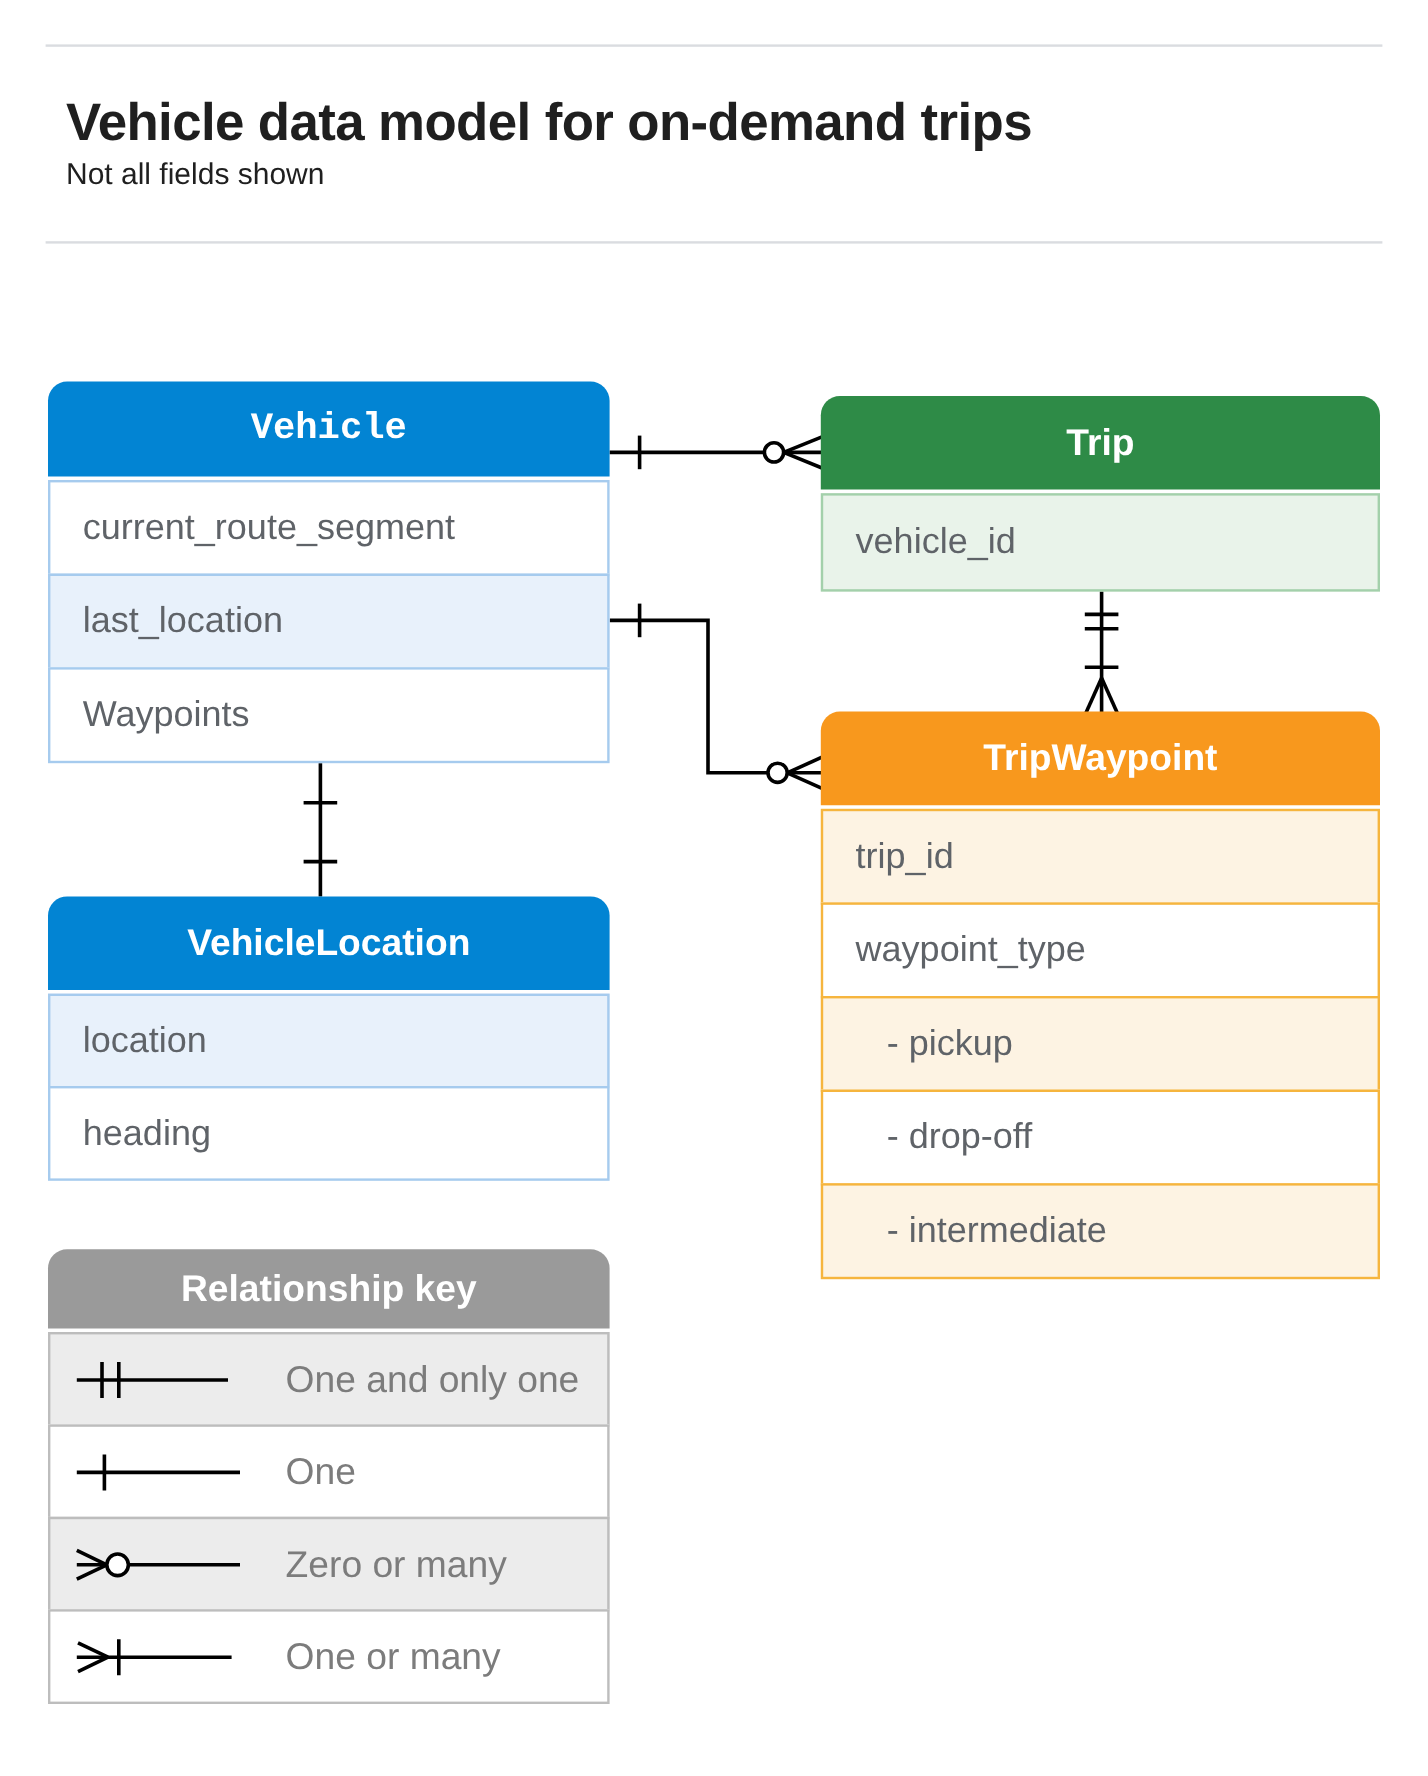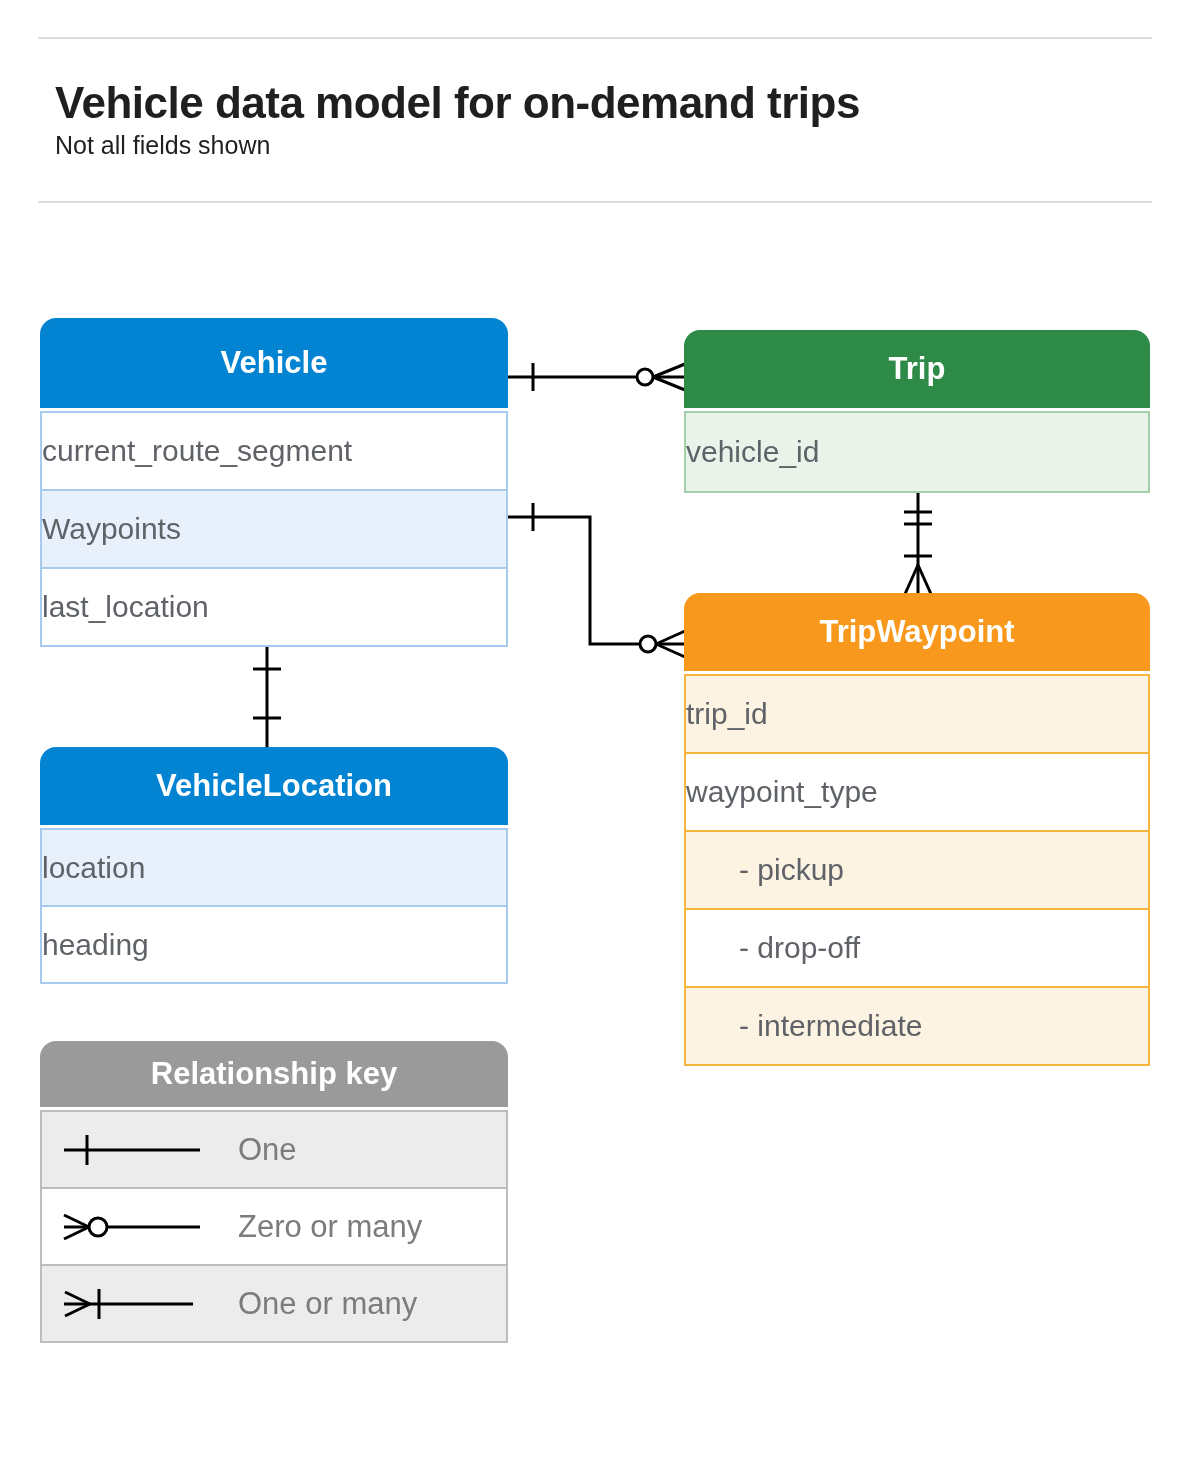--- a/index.html
+++ b/index.html
@@ -23,35 +23,35 @@
   .page-subtitle{position:absolute;left:55px;top:131px;font-size:25px;color:var(--title-text);text-align:center;}
 
   .connectors{position:absolute;left:0;top:0;}
   .connectors line,.connectors polyline{stroke:var(--connector);stroke-width:3;fill:none;}
   .connectors circle{stroke:var(--connector);stroke-width:3;fill:#ffffff;}
 
   .etable{position:absolute;}
   .thead{height:78px;border-radius:16px 16px 0 0;color:#fff;font-weight:700;font-size:31px;
          display:flex;align-items:center;justify-content:center;background:var(--hd);}
   .tbody{padding-top:3px;}
-  .trow{height:80px;display:flex;align-items:center;border:2px solid var(--bc);
+  .trow{height:80px;display:flex;align-items:center;padding-left:27px;border:2px solid var(--bc);
         margin-top:-2px;background:#fff;color:var(--field-text);font-size:30px;}
   .tbody .trow:first-child{margin-top:0;}
   .trow.indent{padding-left:53px;}
 
   .theme-blue{--hd:var(--vehicle-blue);--bc:var(--blue-border);--tint:var(--blue-tint);}
   .theme-green{--hd:var(--trip-green);--bc:var(--green-border);--tint:var(--green-tint);}
   .theme-orange{--hd:var(--waypoint-orange);--bc:var(--orange-border);--tint:var(--orange-tint);}
   .theme-gray{--hd:var(--key-gray);--bc:var(--gray-border);--tint:var(--gray-tint);}
 
   .alt-even .trow:nth-child(even){background:var(--tint);}
   .alt-odd  .trow:nth-child(odd){background:var(--tint);}
 
   
-  .t-vehicle .thead{height:90px;}
+  .t-vehicle .thead{height:79px;font-family:Liberation Mono, monospace;}
   .t-trip .trow{height:82px;}
   .t-vehiclelocation .trow{height:79px;}
   .t-legend .thead{height:66px;}
   .t-legend .trow{height:79px;padding-left:18px;}
 
   .legend-symbol{width:150px;height:44px;flex:0 0 auto;margin-right:28px;}
   .legend-symbol line{stroke:var(--connector);stroke-width:3;}
   .legend-symbol circle{stroke:var(--connector);stroke-width:3;fill:#fff;}
   .legend-label{color:var(--legend-text);font-size:31px;}
 </style>
@@ -96,22 +96,22 @@
       <line x1="267" y1="635" x2="267" y2="747"></line>
       <line x1="253" y1="669" x2="281" y2="669"></line>
       <line x1="253" y1="718" x2="281" y2="718"></line>
     </g>
   </svg>
 
   <div class="etable theme-blue alt-even t-vehicle" style="left:40px;top:318px;width:468px;">
     <div class="thead">Vehicle</div>
     <div class="tbody">
       <div class="trow">current_route_segment</div>
+      <div class="trow">last_location</div>
       <div class="trow">Waypoints</div>
-      <div class="trow">last_location</div>
     </div>
   </div>
 
   <div class="etable theme-green alt-odd t-trip" style="left:684px;top:330px;width:466px;">
     <div class="thead">Trip</div>
     <div class="tbody">
       <div class="trow">vehicle_id</div>
     </div>
   </div>
 
@@ -131,20 +131,28 @@
     <div class="tbody">
       <div class="trow">location</div>
       <div class="trow">heading</div>
     </div>
   </div>
 
   <div class="etable theme-gray alt-odd t-legend" style="left:40px;top:1041px;width:468px;">
     <div class="thead">Relationship key</div>
     <div class="tbody">
 
+      <div class="trow">
+        <svg class="legend-symbol" viewBox="0 0 150 44">
+          <line x1="4" y1="22" x2="130" y2="22"></line>
+          <line x1="25" y1="7" x2="25" y2="37"></line>
+          <line x1="39" y1="7" x2="39" y2="37"></line>
+        </svg>
+        <span class="legend-label">One and only one</span>
+      </div>
 
       <div class="trow">
         <svg class="legend-symbol" viewBox="0 0 150 44">
           <line x1="4" y1="22" x2="140" y2="22"></line>
           <line x1="27" y1="7" x2="27" y2="37"></line>
         </svg>
         <span class="legend-label">One</span>
       </div>
 
       <div class="trow">

